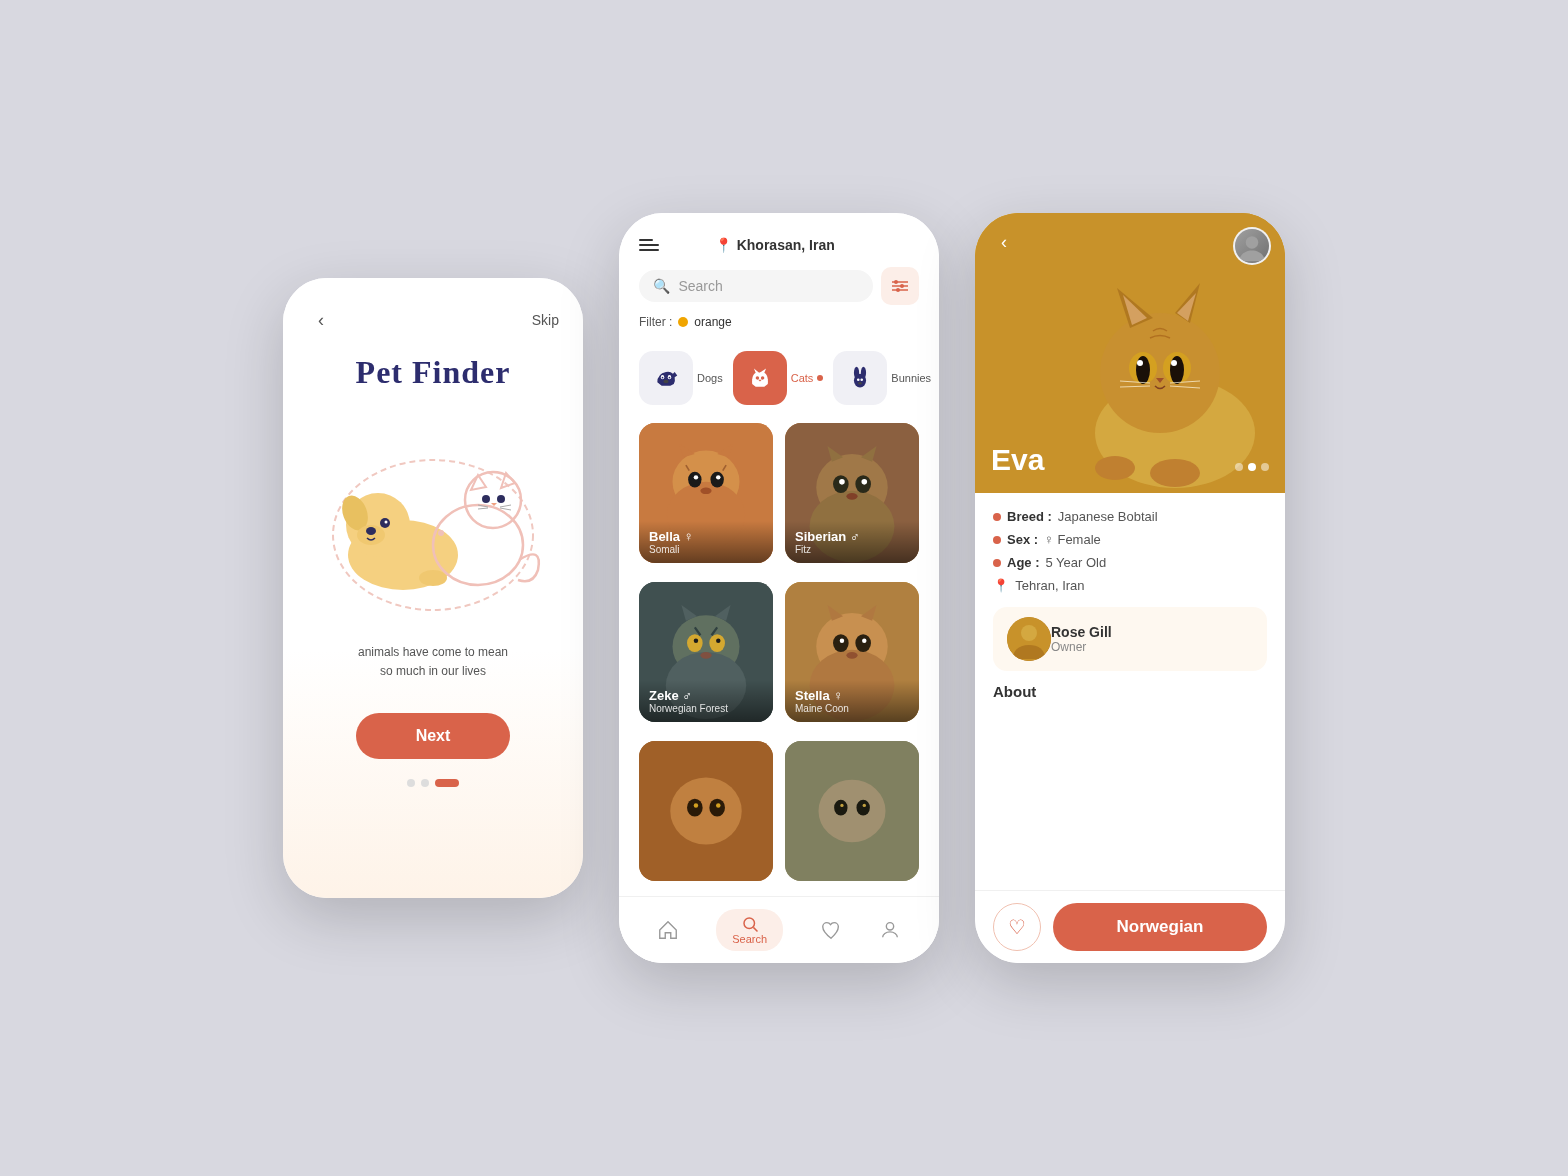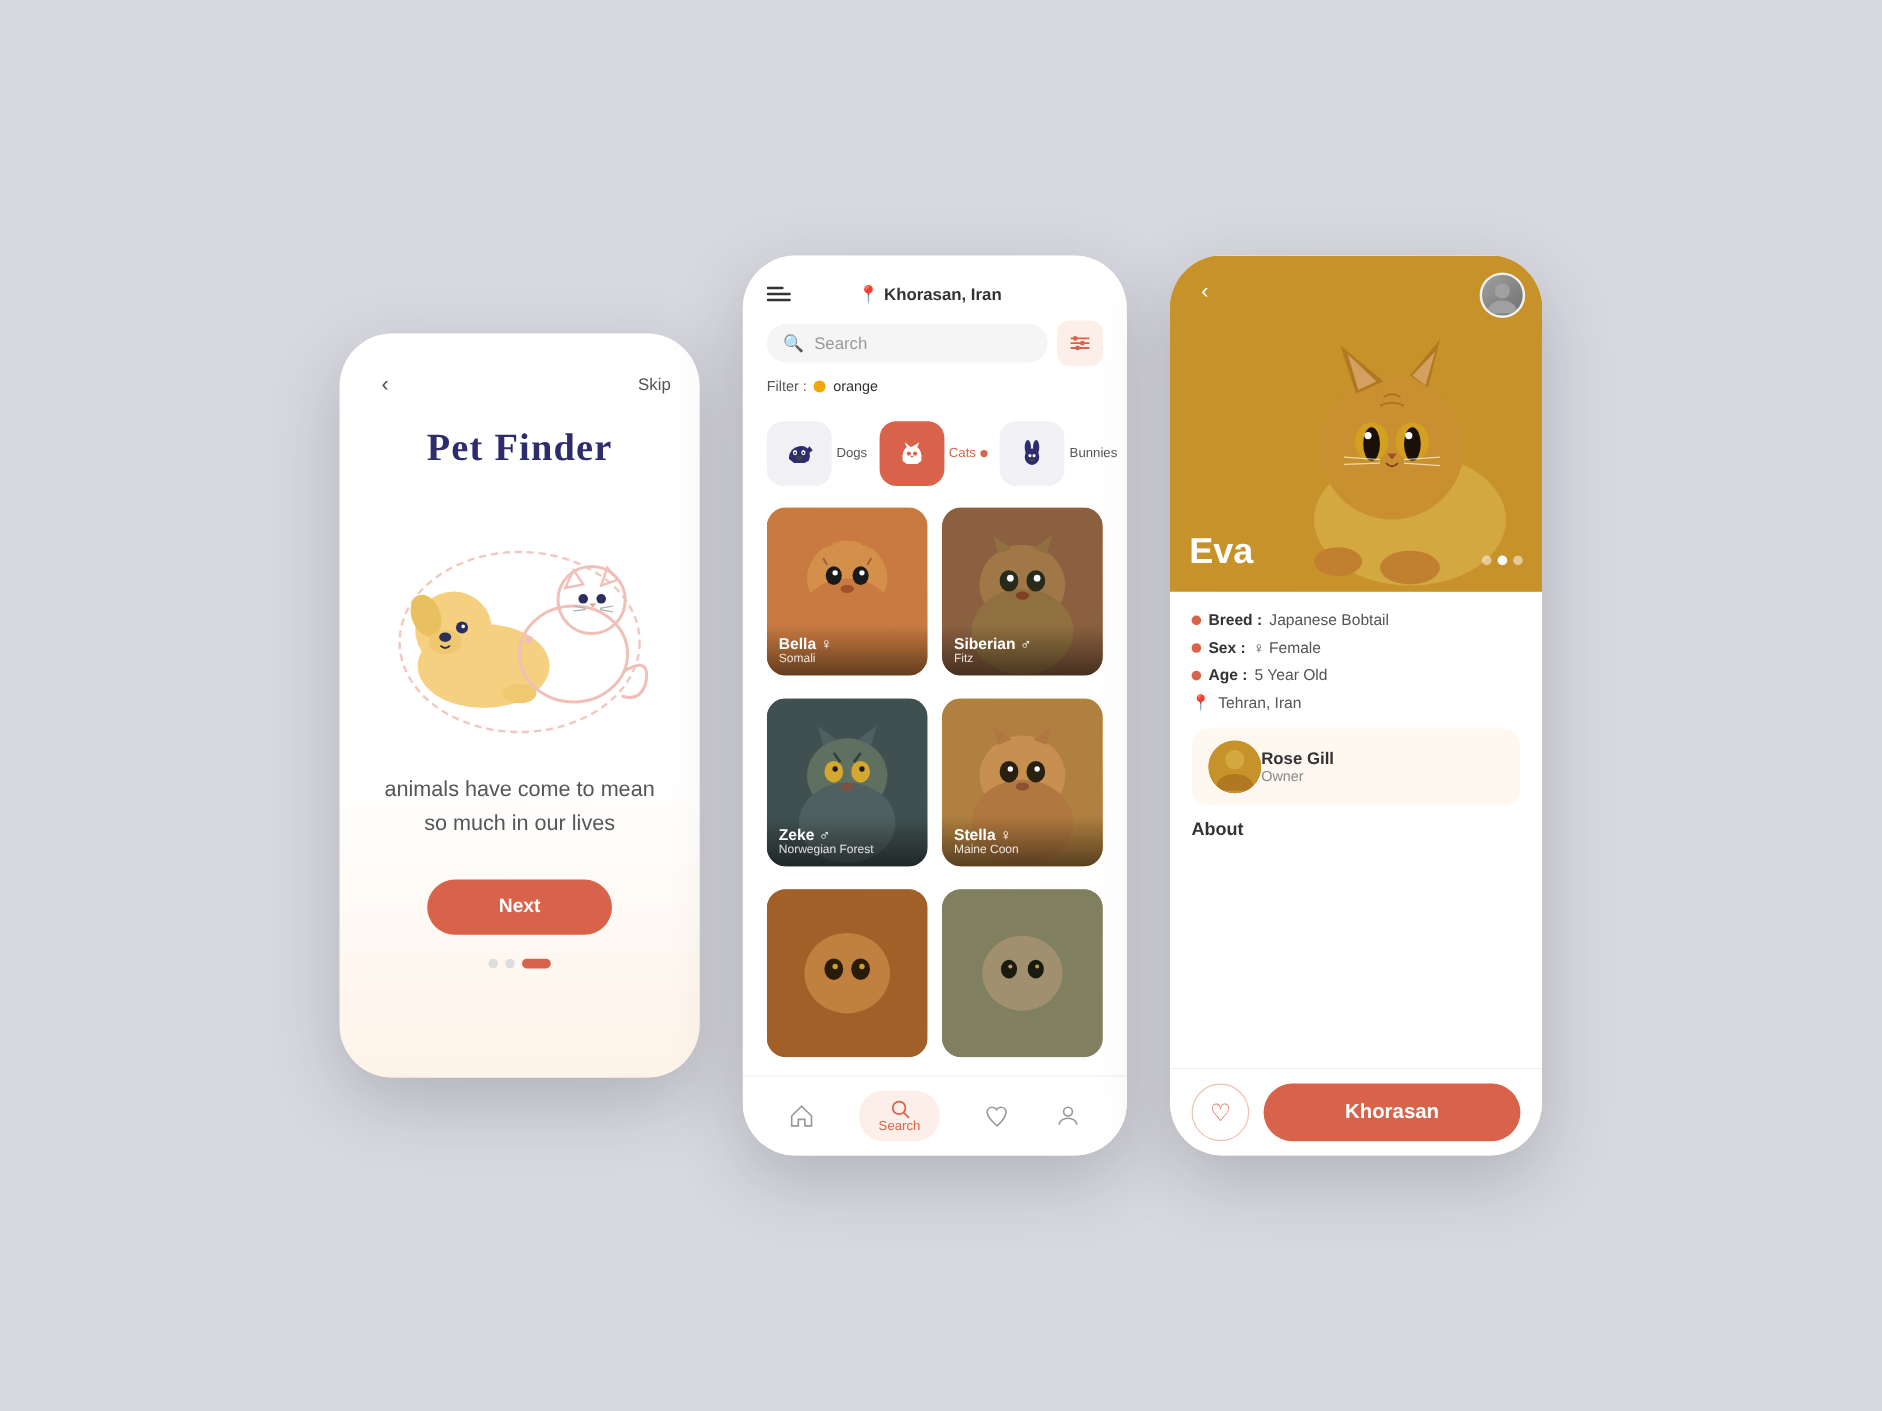--- a/index.html
+++ b/index.html
@@ -87,21 +87,21 @@
       position: relative;
       margin-bottom: 28px;
     }
 
     .illustration svg {
       width: 100%;
       height: 100%;
     }
 
     .tagline {
-      font-size: 18px;
+      font-size: 12px;
       color: #555;
       text-align: center;
       line-height: 1.6;
       margin-bottom: 32px;
     }
 
     .next-btn {
       background: #d9634a;
       color: #fff;
       border: none;
@@ -1069,18 +1069,18 @@
           </div>
         </div>
 
         <div class="about-section">
           <div class="about-title">About</div>
         </div>
       </div>
 
       <div class="bottom-actions">
         <div class="like-btn">♡</div>
-        <button class="adoption-btn">Khorasan</button>
+        <button class="adoption-btn">Norwegian</button>
       </div>
     </div>
   </div>
 
 </div>
 
 </body></html>

